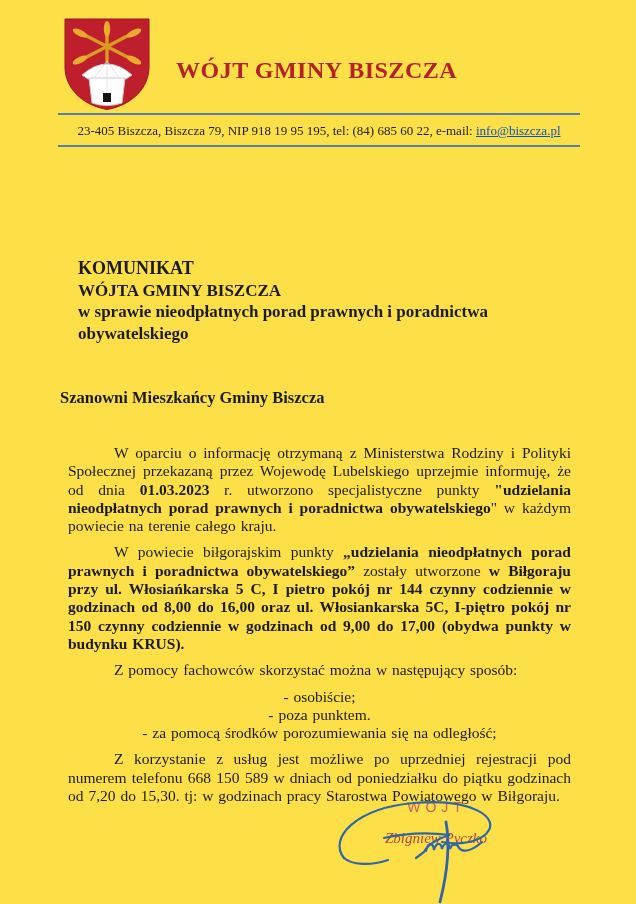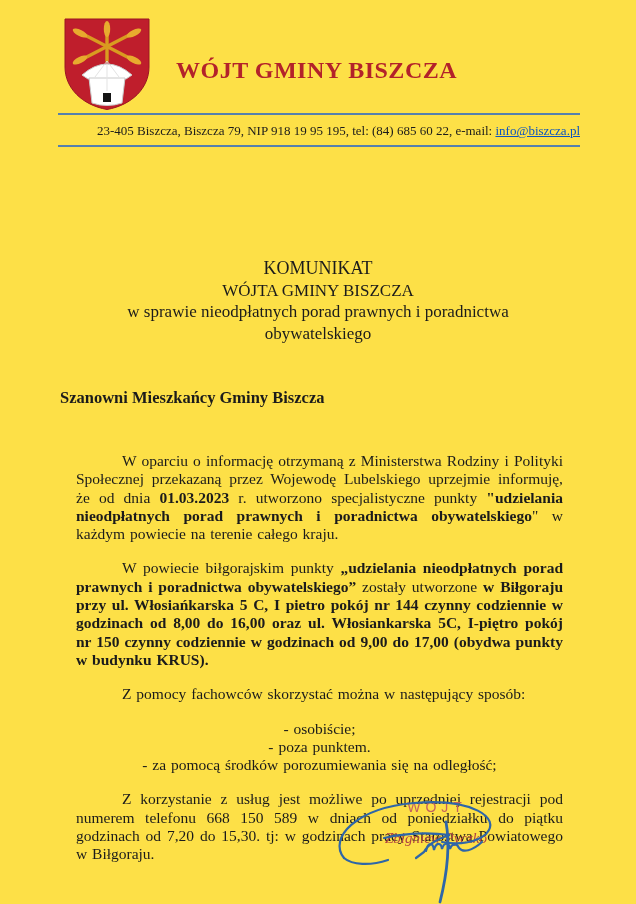--- a/index.html
+++ b/index.html
@@ -38,21 +38,21 @@
     height: 2px;
     background: #5580ad;
   }
   .rule-top { top: 113px; }
   .rule-bottom { top: 145px; }
   .address {
     position: absolute;
     left: 58px;
     top: 123px;
     width: 522px;
-    text-align: right;
+    text-align: center;
     font-size: 13px;
     white-space: nowrap;
   }
   .address a {
     color: #0b54c0;
     text-decoration: underline;
   }
 
   
   .date {
@@ -60,22 +60,22 @@
     left: 339px;
     top: 177px;
     font-size: 15px;
     white-space: nowrap;
   }
   .title-block {
     position: absolute;
     left: 78px;
     top: 258px;
     width: 480px;
-    text-align: center;
-    font-weight: normal;
+    text-align: left;
+    font-weight: bold;
     font-size: 17px;
     line-height: 21.5px;
   }
   .title-block .main-line { font-size: 18px; }
 
   .salutation {
     position: absolute;
     left: 60px;
     top: 388px;
     font-size: 16.5px;
@@ -86,21 +86,21 @@
   .body-text {
     position: absolute;
     left: 60px;
     top: 436px;
     width: 519px;
     font-size: 15.5px;
     line-height: 18.3px;
     text-align: justify;
     word-spacing: 1px;
   }
-  .body-text p { margin: 16px; }
+  .body-text p { margin: 8px; }
   .para.indent { text-indent: 46px; }
   .para.bold { font-weight: normal; }
   .list-item { text-align: center; }
 
   
   .signature {
     position: absolute;
     left: 326px;
     top: 792px;
     width: 185px;

